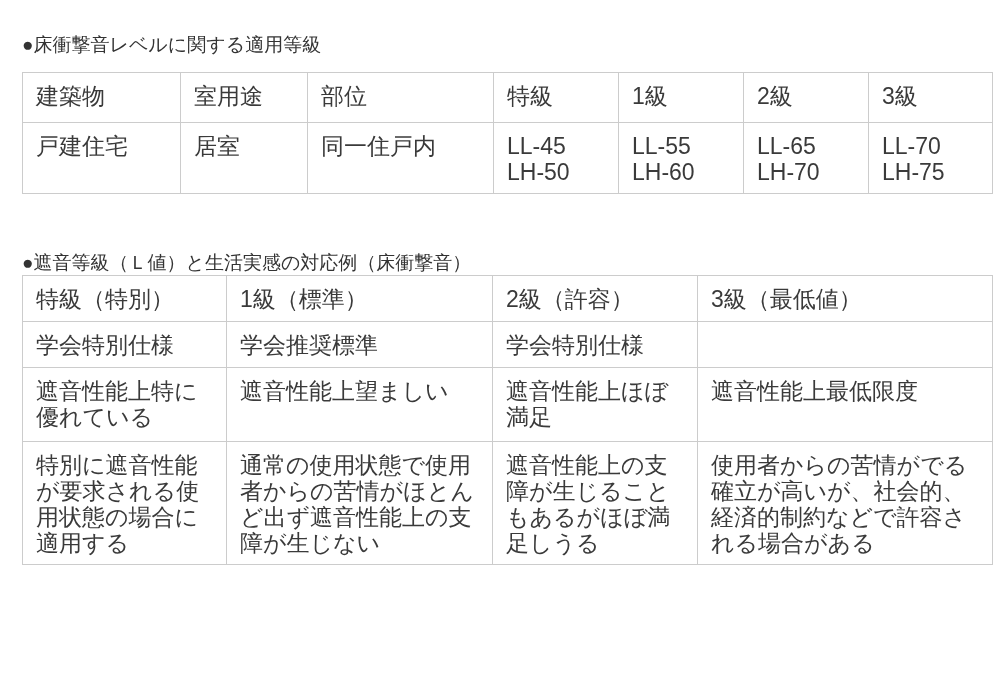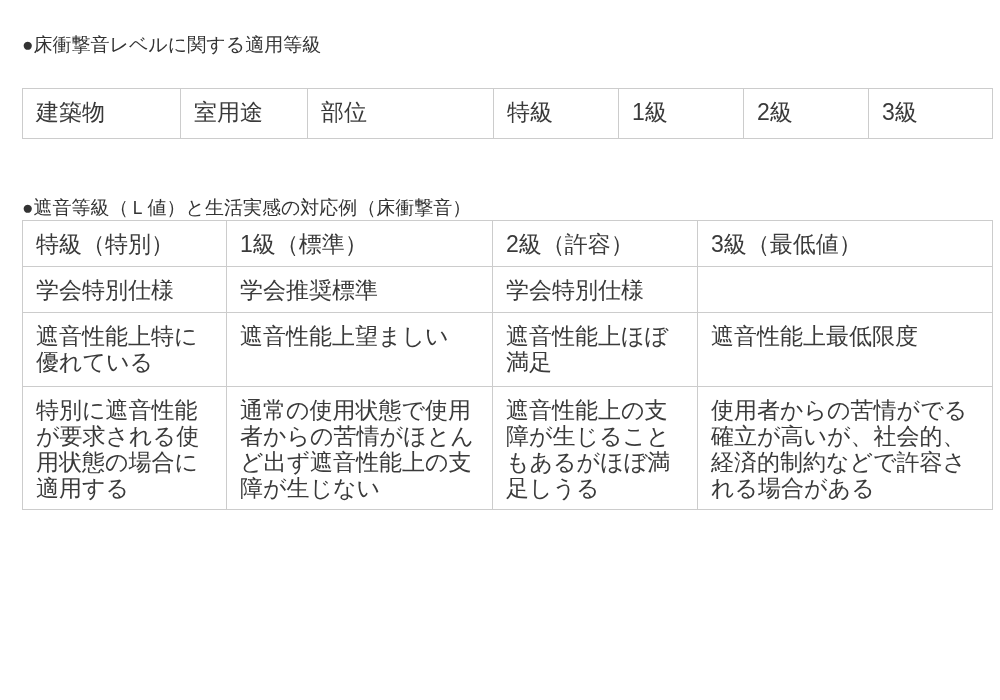--- a/index.html
+++ b/index.html
@@ -18,21 +18,21 @@
     box-sizing: border-box;
     padding: 33px 8px 0 22px;
   }
   .section-title {
     font-size: 19px;
     font-weight: 400;
     line-height: 24px;
     margin: 0;
     color: #333333;
   }
-  .title-1 { margin-bottom: 31px; }
+  .title-1 { margin-bottom: 15px; }
   .title-2 { margin-top: 57px; }
 
   table {
     border-collapse: collapse;
     table-layout: fixed;
     width: 970px;
   }
   th, td {
     border: 1px solid #cccccc;
     font-size: 23px;
@@ -75,20 +75,33 @@
         <th>建築物</th>
         <th>室用途</th>
         <th>部位</th>
         <th>特級</th>
         <th>1級</th>
         <th>2級</th>
         <th>3級</th>
       </tr>
     </thead>
     <tbody>
+      <tr class="row-data">
+        <td>戸建住宅</td>
+        <td>居室</td>
+        <td>同一住戸内</td>
+        <td class="pre">LL-45
+LH-50</td>
+        <td class="pre">LL-55
+LH-60</td>
+        <td class="pre">LL-65
+LH-70</td>
+        <td class="pre">LL-70
+LH-75</td>
+      </tr>
     </tbody>
   </table>
 
   <h2 class="section-title title-2">●遮音等級（Ｌ値）と生活実感の対応例（床衝撃音）</h2>
 
   <table id="table2">
     <colgroup>
       <col style="width:204px">
         <col style="width:266px">
         <col style="width:205px">

